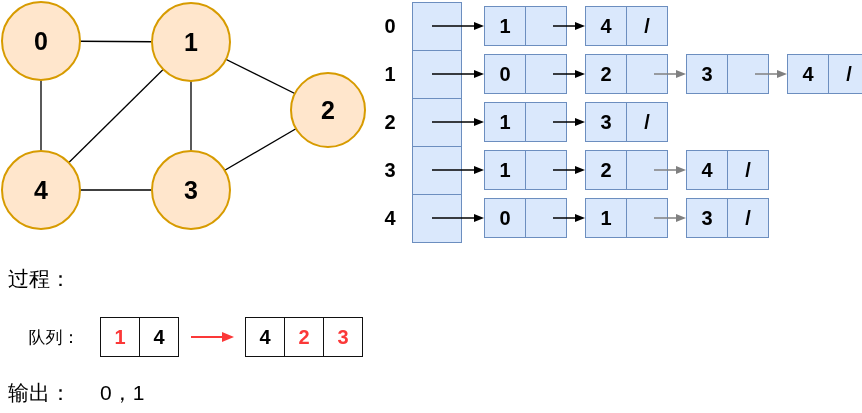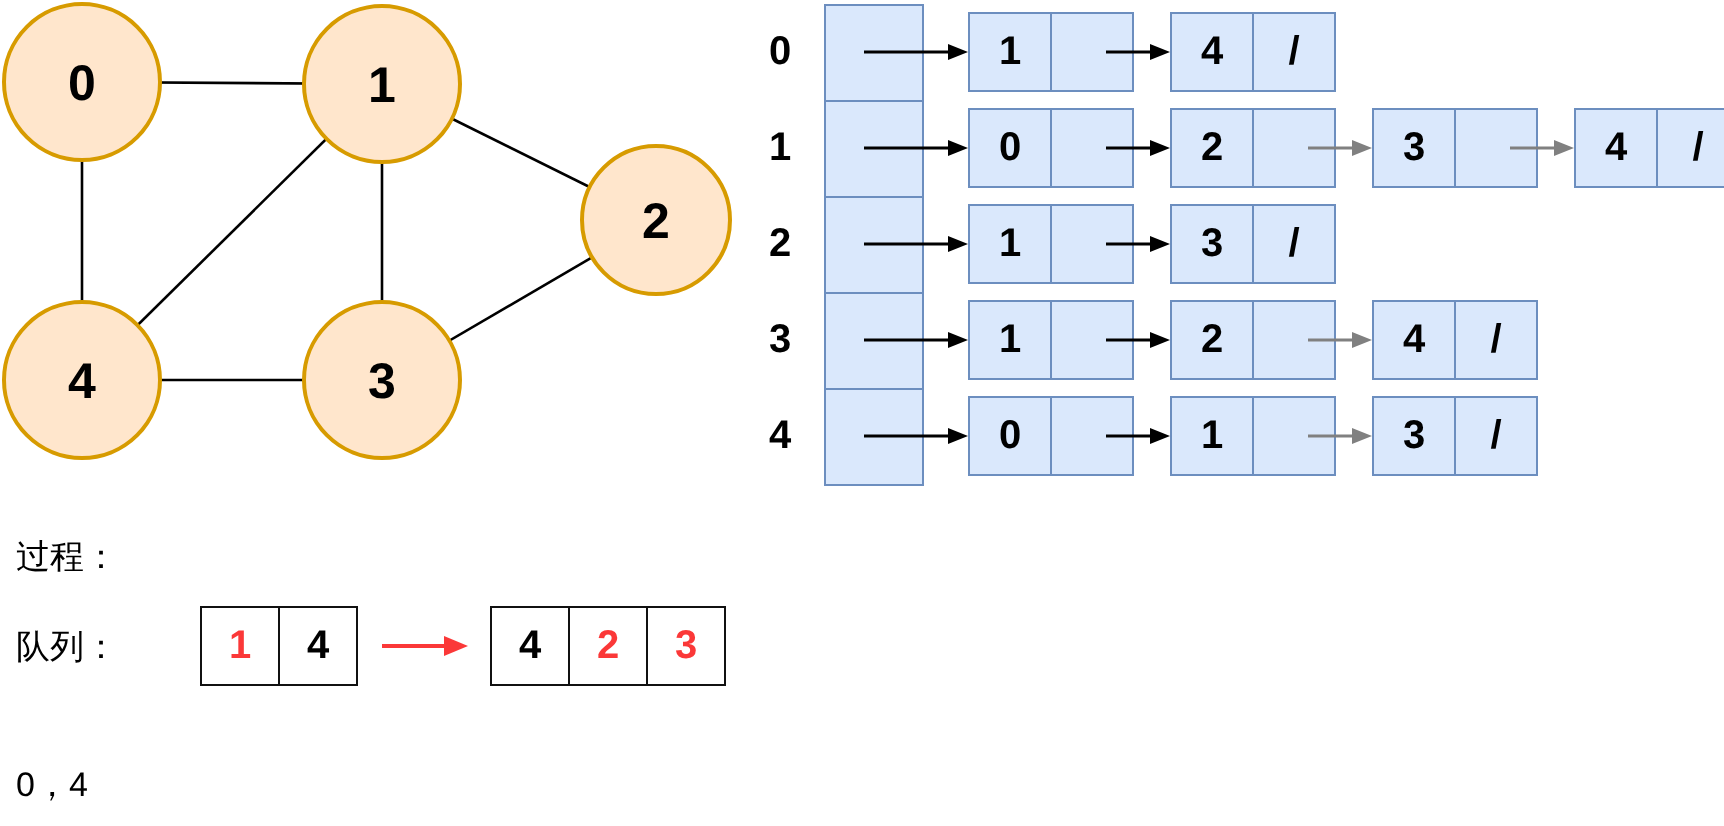--- a/index.html
+++ b/index.html
@@ -39,30 +39,30 @@
     display: flex; align-items: center; justify-content: center;
     font-size: 20px; font-weight: bold; flex: none;
   }
   .acell.val { border-right: 1px solid #6c8ebf; }
   .arrow { display: block; flex: none; }
 
   
   .textline {
     position: absolute; left: 8px;
     display: flex; align-items: center;
-    font-size: 17px; line-height: 24px; white-space: pre;
+    font-size: 21px; line-height: 24px; white-space: pre;
   }
   .zh-label { width: 92px; flex: none; }
   #process-line { top: 267px; }
   #output-line  { top: 381px; }
 
   
   #queue-line {
-    position: absolute; left: 8px; top: 301px; height: 44px;
-    display: flex; align-items: center; font-size: 17px;
+    position: absolute; left: 8px; top: 315px; height: 44px;
+    display: flex; align-items: center; font-size: 17px; text-align: center;
   }
   .qbox { display: flex; border: 1.5px solid #111; flex: none; background: #fff; }
   .qcell {
     width: 38px; height: 38px;
     border-left: 1.5px solid #111;
     display: flex; align-items: center; justify-content: center;
     font-size: 20px; font-weight: bold; flex: none;
   }
   .qcell:first-child { border-left: none; }
   .qarrow { display: block; margin: 0 11px; flex: none; }
@@ -242,16 +242,17 @@
       <polygon points="32,3 44,8 32,13" fill="#fb3838"></polygon>
     </svg>
     <div class="qbox" id="queue-after">
         <div class="qcell">4</div>
         <div class="qcell" style="color: rgb(251, 56, 56);">2</div>
         <div class="qcell" style="color: rgb(251, 56, 56);">3</div>
       </div>
   </div>
 
   <div class="textline" id="output-line">
-    <span>0，4</span>
+    <span class="zh-label">输出：</span>
+    <span>0，1</span>
   </div>
 
 </div>
 
 </body></html>

